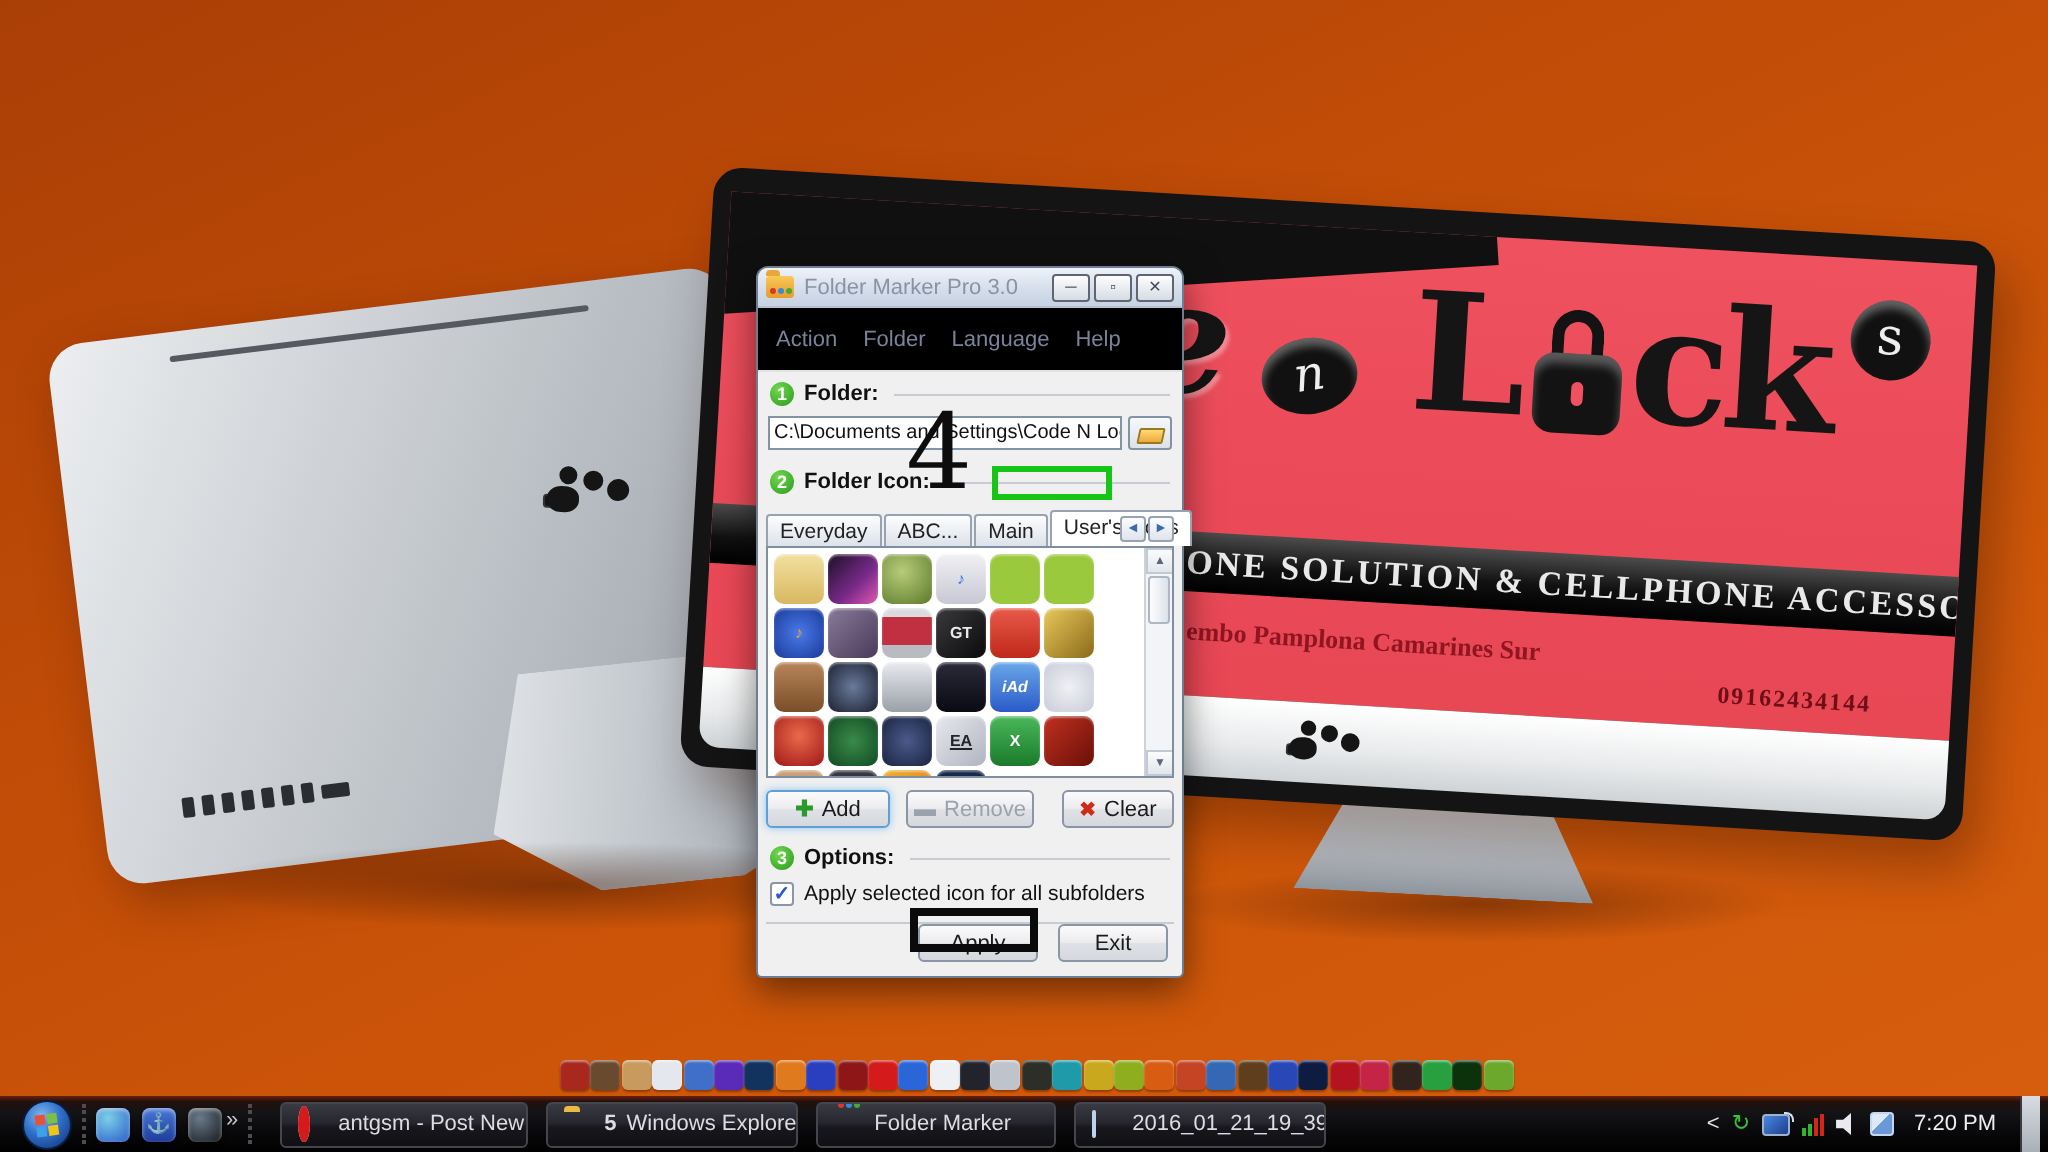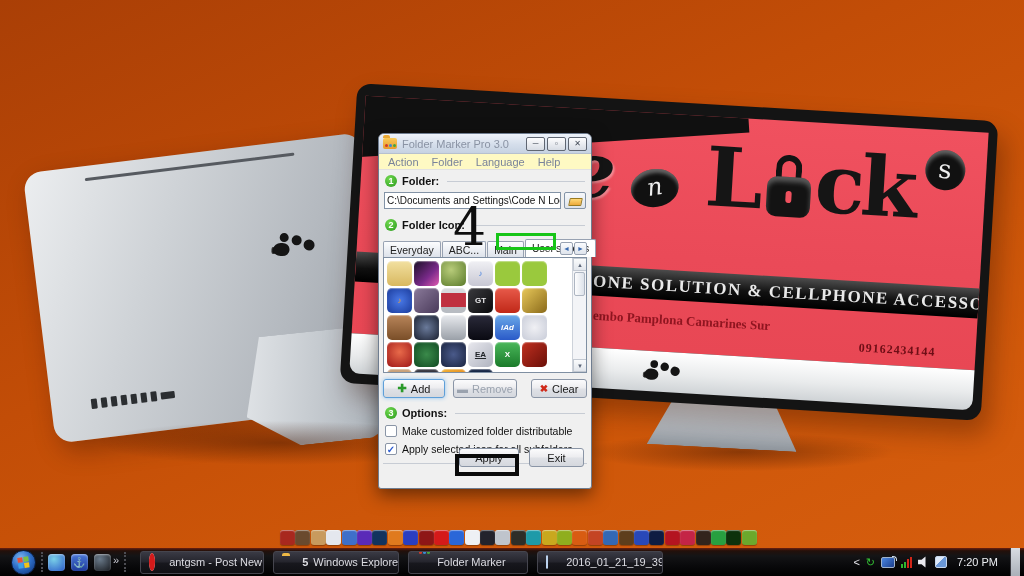--- a/index.html
+++ b/index.html
@@ -71,22 +71,22 @@
   .titlebar { height:20px; display:flex; align-items:center; padding:0 4px;
     background:linear-gradient(180deg,#eef3fa 0%,#d5deeb 55%,#c6d2e2 100%);
     border-radius:5px 5px 0 0; border-bottom:1px solid #b6c0ce; }
   .fm-icon { width:14px; height:11px; position:relative; background:linear-gradient(180deg,#f8c957,#e89b2d); border-radius:2px; margin-right:5px; }
   .fm-icon::before { content:""; position:absolute; left:0; top:-3px; width:7px; height:3px; background:#e8a836; border-radius:2px 2px 0 0; }
   .fm-icon i { position:absolute; bottom:2px; width:3px; height:3px; border-radius:50%; }
   .fm-icon .d1 { left:2px; background:#d23a2a; } .fm-icon .d2 { left:6px; background:#3a8ad2; } .fm-icon .d3 { left:10px; background:#47a83a; }
   .title-text { flex:1; color:#8a93a4; font-size:11px; }
   .winbtn { width:19px; height:14px; margin-left:2px; border:1px solid #5f6672; border-radius:2px;
     background:linear-gradient(180deg,#fdfdfe,#d7dce4); color:#434b58; font-size:8px; line-height:12px; text-align:center; }
-  .menubar { height:16px; display:flex; gap:13px; align-items:center; padding:0 9px;
-    background:#fef9c3; border-bottom:1px solid #e2e2e2; }
+  .menubar { height:32px; display:flex; gap:13px; align-items:center; padding:0 9px;
+    background:#000000; border-bottom:1px solid #e2e2e2; }
   .menu-item { color:#79839a; font-size:11px; }
   .sec-head { display:flex; align-items:center; gap:5px; padding:0 6px; margin-top:5px; }
   .badge { width:12px; height:12px; border-radius:50%; background:radial-gradient(circle at 35% 30%,#6fd84e,#2c9a1e);
     color:#fff; font-size:9px; font-weight:bold; text-align:center; line-height:12px; flex:none; }
   .sec-label { font-weight:bold; font-size:11px; color:#111; }
   .sec-rule { flex:1; height:1px; background:#c7ccd4; margin-left:3px; }
   .path-row { display:flex; gap:3px; margin:5px 5px 0 5px; }
   .path-field { flex:1; height:17px; background:#fff; border:1px solid #8393a6; font-size:10px;
     padding:2px 2px; white-space:nowrap; overflow:hidden; color:#111; }
   .browse-btn { width:22px; height:17px; border:1px solid #8393a6; border-radius:2px;
@@ -120,21 +120,21 @@
   .btn .minus { color:#9aa2ae; font-weight:bold; font-size:11px; }
   .btn .cross { color:#d02a1a; font-weight:bold; font-size:10px; }
   .btn.add { width:62px; border-color:#5e9fd8; box-shadow:0 0 4px #8fc3ef; }
   .btn.remove { width:64px; color:#9aa2ae; }
   .btn.clear { width:56px; margin-left:auto; }
   .cb-row { display:flex; align-items:center; gap:5px; margin:6px 6px 0 6px; }
   .cb-box { width:12px; height:12px; background:#fff; border:1px solid #8a95a6; border-radius:2px; flex:none;
     font-size:10px; line-height:11px; text-align:center; color:#2a5ad0; font-weight:bold; }
   .cb-label { font-size:10.5px; color:#111; }
   .sep-line { height:1px; background:#c7ccd4; margin:8px 4px 0 4px; }
-  .bottom-row { position:absolute; left:0; right:0; bottom:21px; display:flex; justify-content:flex-end; gap:10px; padding:0 7px; }
+  .bottom-row { position:absolute; left:0; right:0; bottom:7px; display:flex; justify-content:flex-end; gap:10px; padding:0 7px; }
   .btn.apply { width:60px; } .btn.exit { width:55px; }
 
   
   .ann-num { position:absolute; z-index:20; font-family:"DejaVu Serif", serif; color:#0d0d0d; line-height:1; }
   .ann-4 { left:453px; top:201px; font-size:52px; }
   .ann-10 { left:383px; top:444px; font-size:60px; letter-spacing:-3px; }
   .ann-green-rect { position:absolute; left:496px; top:233px; width:60px; height:17px;
     border:3px solid #17c517; z-index:21; }
   .ann-black-rect { position:absolute; left:455px; top:454px; width:64px; height:22px;
     border:4px solid #0a0a0a; z-index:21; }
@@ -358,24 +358,20 @@
         <span>Clear</span>
       </div>
     </div>
 
     <div class="sec-head" style="margin-top:9px;">
       <span class="badge">3</span>
       <span class="sec-label">Options:</span>
       <span class="sec-rule"></span>
     </div>
     <div class="cb-row">
-      <span class="cb-box"></span>
-      <span class="cb-label">Make customized folder distributable</span>
-    </div>
-    <div class="cb-row">
       <span class="cb-box">✓</span>
       <span class="cb-label">Apply selected icon for all subfolders</span>
     </div>
     <div class="sep-line"></div>
     <div class="bottom-row">
       <div class="btn apply">Apply</div>
       <div class="btn exit">Exit</div>
     </div>
   </div>
 

